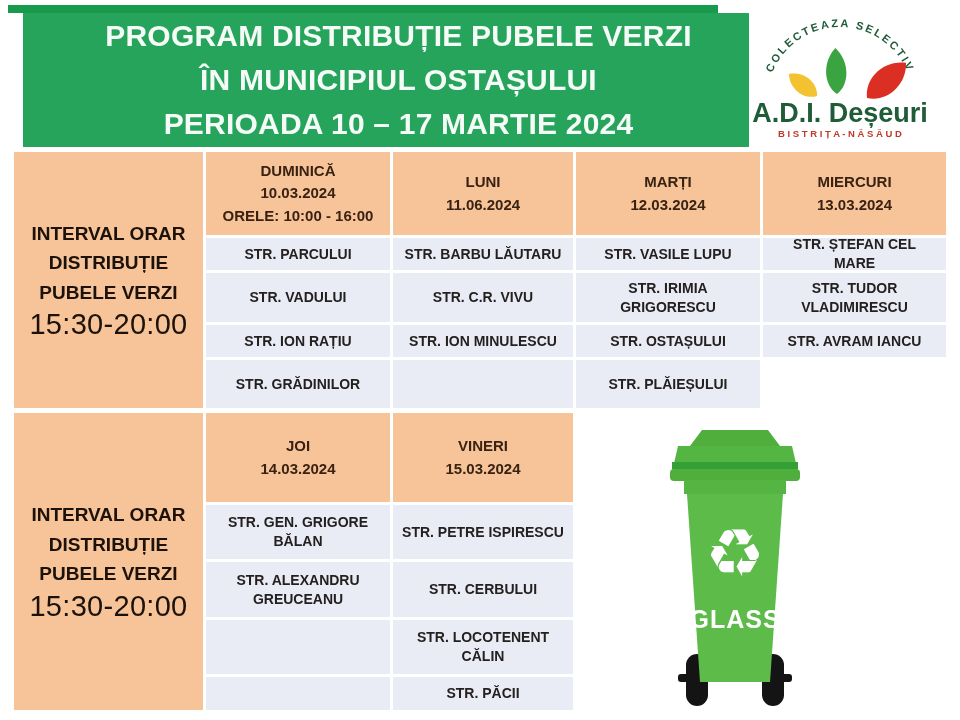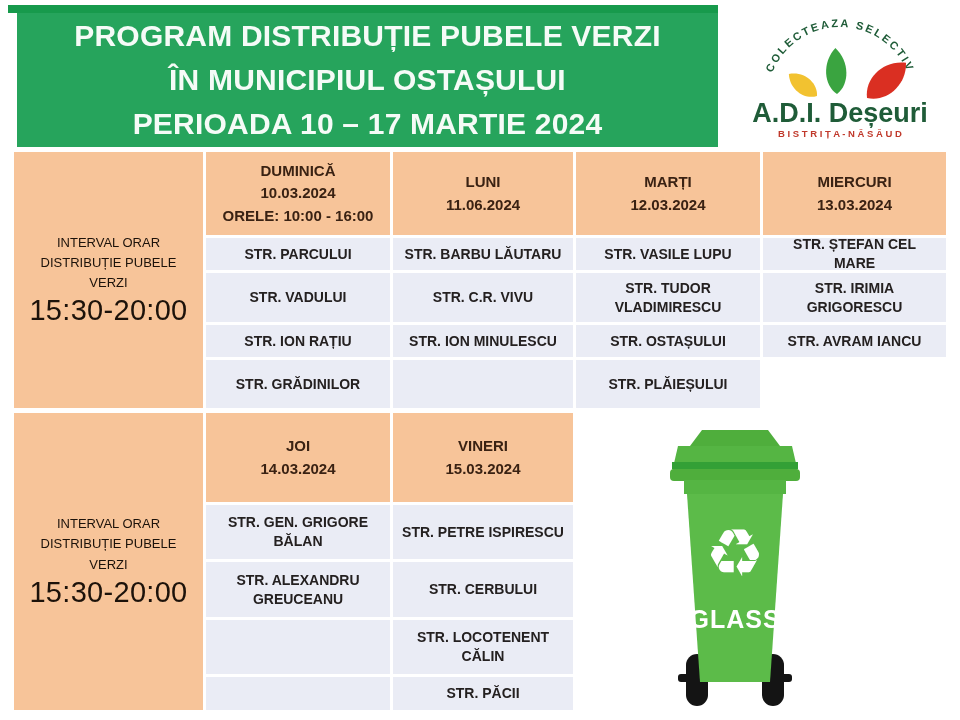--- a/index.html
+++ b/index.html
@@ -5,46 +5,47 @@
   html,body { margin:0; padding:0; }
   .page {
     position:relative; width:960px; height:720px; background:#ffffff;
     font-family:"Liberation Sans", sans-serif; overflow:hidden;
   }
   
   .top-bar { position:absolute; left:8px; top:5px; width:710px; height:8px; background:#179a4c; }
 
   
   .banner {
-    position:absolute; left:17px; top:13px; width:701px; height:134px;
+    position:absolute; left:23px; top:13px; width:701px; height:134px;
     background:#26a45c; color:#f5fbf7;
     display:flex; flex-direction:column; justify-content:center; align-items:center;
     text-align:center; font-weight:bold; font-size:30px; line-height:1.46;
     letter-spacing:0.2px;
+    padding-left:25px;
   }
 
   
   .logo { position:absolute; left:733px; top:4px; width:214px; height:148px; }
 
   
   .tbl { position:absolute; display:grid; gap:3px; background:#ffffff; }
   .tbl1 { left:14px; top:152px;
     grid-template-columns:189px 184px 180px 184px 183px;
     grid-template-rows:83px 32px 49px 32px 48px; }
   .tbl2 { left:14px; top:413px;
     grid-template-columns:189px 184px 180px;
     grid-template-rows:89px 54px 55px 54px 33px; }
 
   .cell { display:flex; flex-direction:column; justify-content:center; align-items:center;
           text-align:center; padding:0 8px; box-sizing:border-box; }
   .orange { background:#f7c499; }
   .rowcell { background:#eaecf5; }
 
   .interval { grid-row:1 / span 5; color:#1c120a; }
-  .interval .lbl { font-weight:normal; font-size:13px; line-height:1.55; }
+  .interval .lbl { font-weight:bold; font-size:19px; line-height:1.55; }
   .interval .time { font-weight:normal; font-size:29px; margin-top:1px; letter-spacing:0.3px; }
 
   .day { color:#3a2213; font-weight:bold; font-size:15px; line-height:1.5; }
   .street { color:#242020; font-weight:bold; font-size:14px; line-height:1.35; }
 
   .bin { position:absolute; left:640px; top:416px; width:190px; height:292px; }
 </style>
 </head>
 <body>
 
@@ -100,22 +101,22 @@
       <div>13.03.2024</div>
     </div>
 
     <div class="cell rowcell street">STR. PARCULUI</div>
     <div class="cell rowcell street">STR. BARBU LĂUTARU</div>
     <div class="cell rowcell street">STR. VASILE LUPU</div>
     <div class="cell rowcell street">STR. ȘTEFAN CEL MARE</div>
 
     <div class="cell rowcell street">STR. VADULUI</div>
     <div class="cell rowcell street">STR. C.R. VIVU</div>
+    <div class="cell rowcell street">STR. IRIMIA GRIGORESCU</div>
     <div class="cell rowcell street">STR. TUDOR VLADIMIRESCU</div>
-    <div class="cell rowcell street">STR. IRIMIA GRIGORESCU</div>
 
     <div class="cell rowcell street">STR. ION RAȚIU</div>
     <div class="cell rowcell street">STR. ION MINULESCU</div>
     <div class="cell rowcell street">STR. OSTAȘULUI</div>
     <div class="cell rowcell street">STR. AVRAM IANCU</div>
 
     <div class="cell rowcell street">STR. GRĂDINILOR</div>
     <div class="cell rowcell street"></div>
     <div class="cell rowcell street">STR. PLĂIEȘULUI</div>
   </div>

